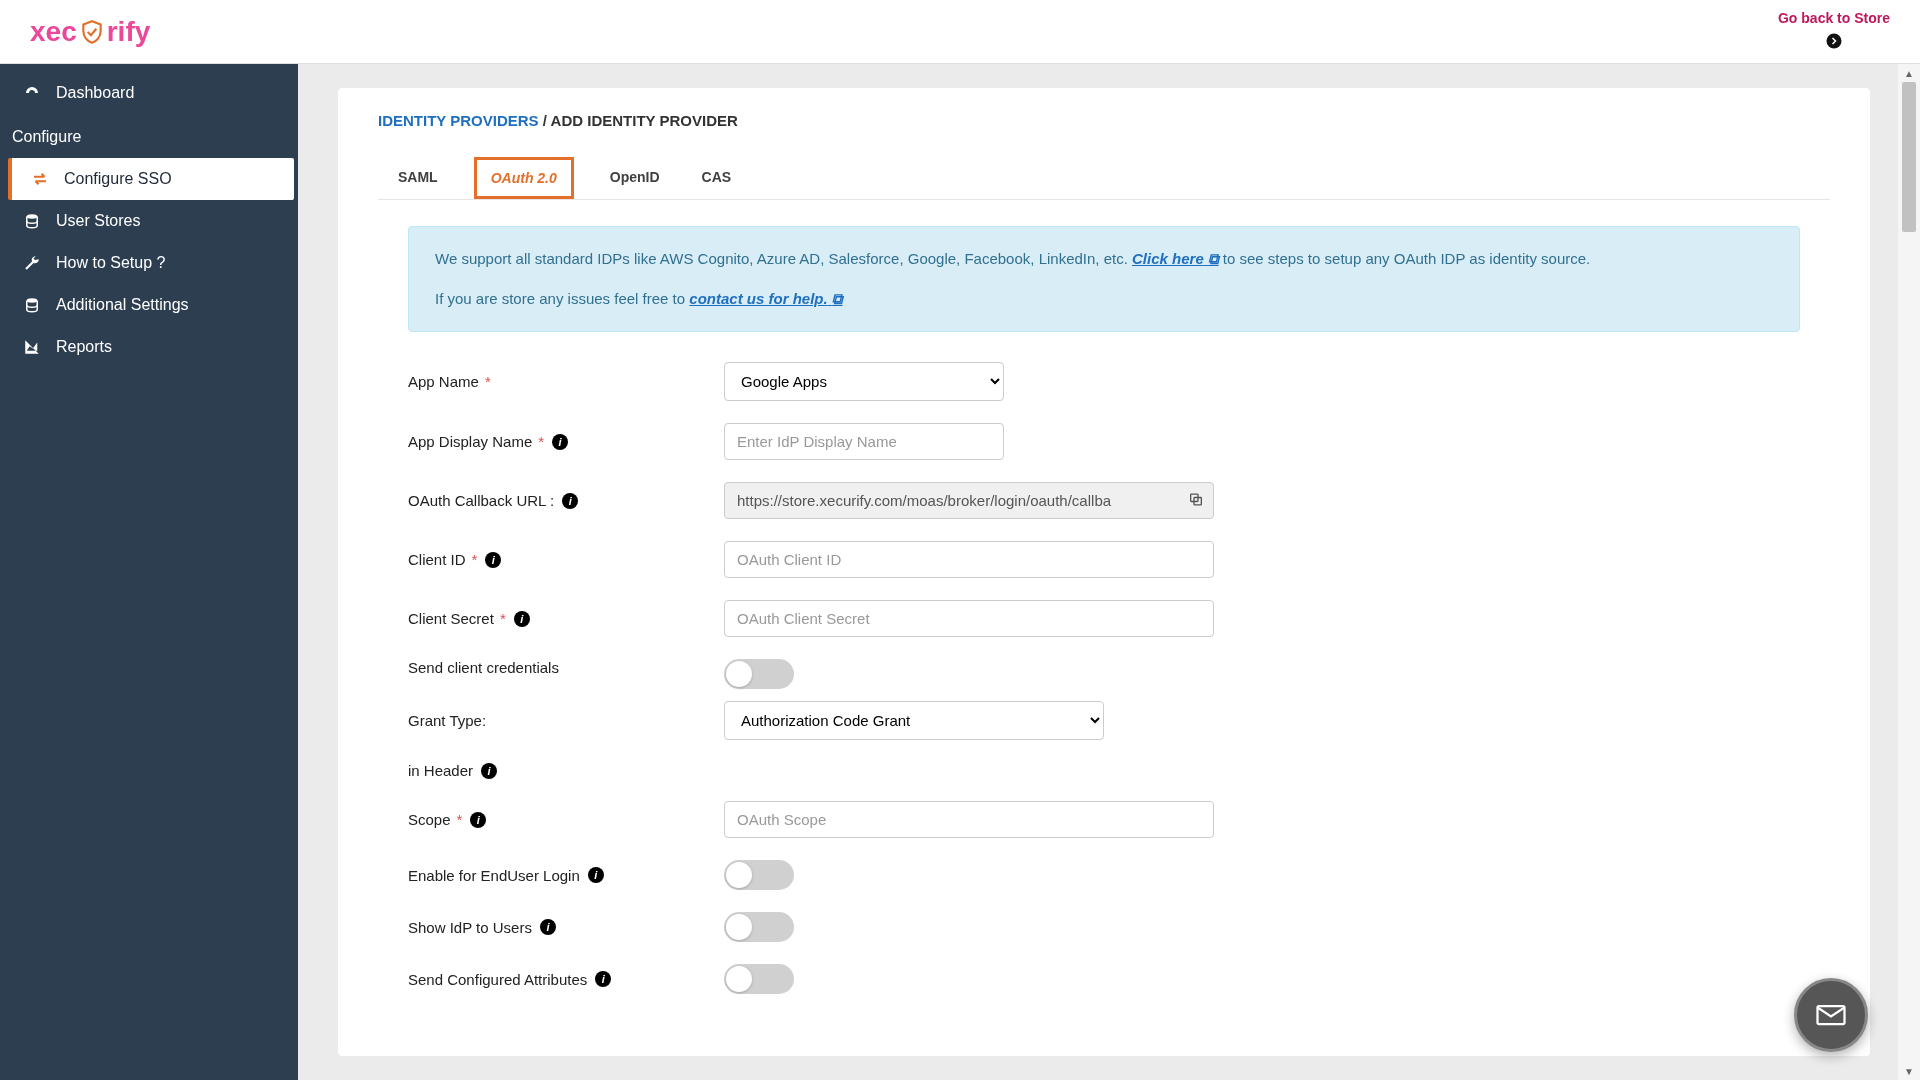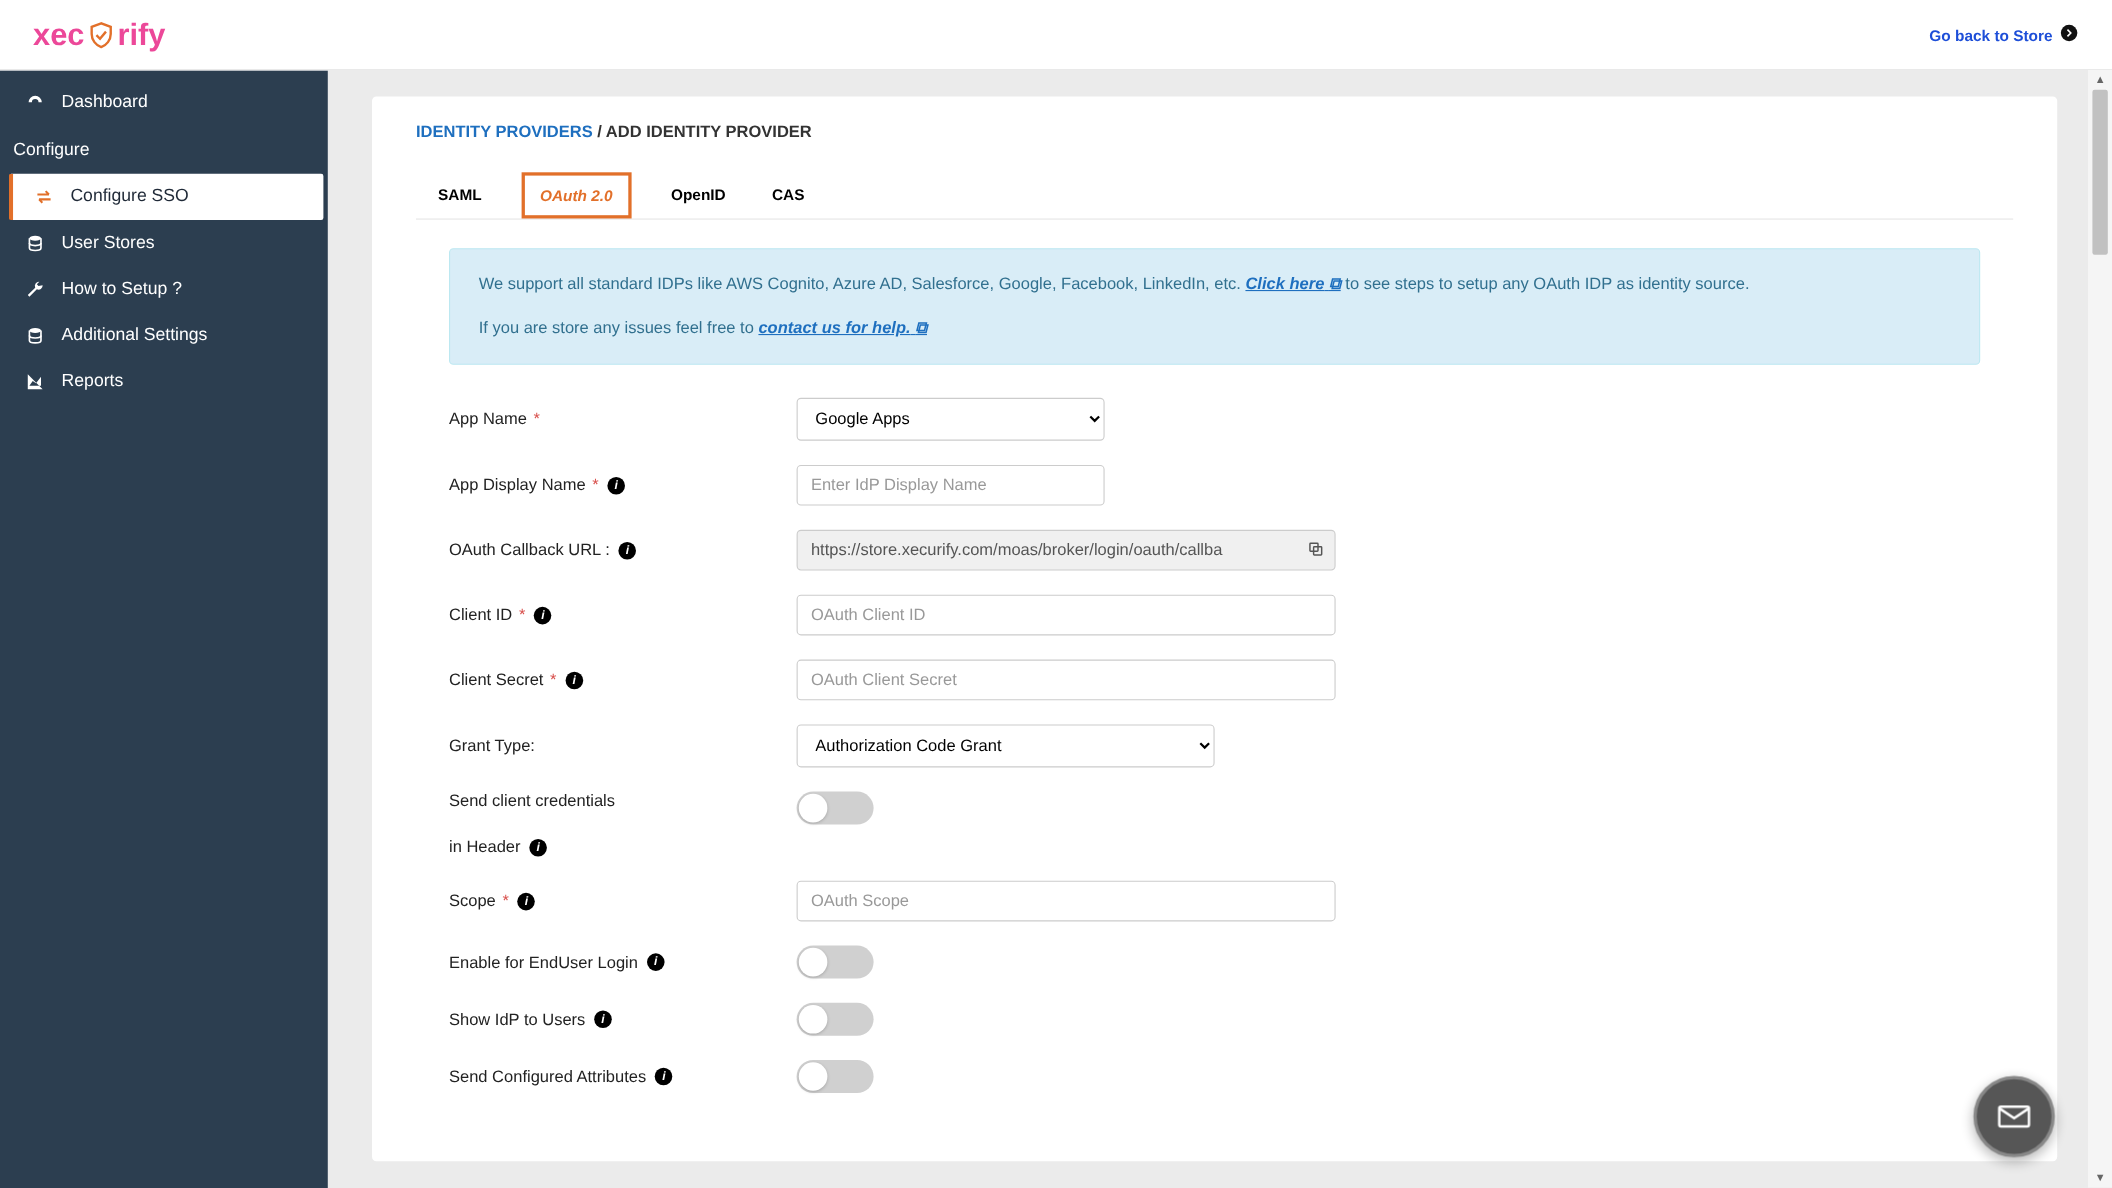--- a/index.html
+++ b/index.html
@@ -3,21 +3,21 @@
   <meta charset="utf-8">
   <style>
     * { margin: 0; padding: 0; box-sizing: border-box; }
     body { font-family: -apple-system, BlinkMacSystemFont, "Segoe UI", Arial, sans-serif; font-size: 14px; background: #fff; overflow: hidden; }
     
     .app { display: flex; flex-direction: column; height: 1080px; width: 1920px; }
     
     .topbar { display: flex; align-items: center; justify-content: space-between; padding: 10px 30px; border-bottom: 1px solid #e0e0e0; height: 64px; }
     .logo { display: flex; align-items: center; gap: 2px; font-size: 28px; font-weight: 700; color: #ec4899; }
     .logo-shield { color: #e2702a; display: inline-flex; }
-    .back-link { color: #1d4ed8; font-weight: 700; display: flex; align-items: center; gap: 6px; cursor: pointer; }
+    .back-link { color: #be185d; font-weight: 700; display: flex; align-items: center; gap: 6px; cursor: pointer; flex-direction: column; }
     
     .body { display: flex; flex: 1; overflow: hidden; }
     
     .sidebar { width: 298px; background: #2c3e50; color: #fff; padding-top: 8px; }
     .side-item { display: flex; align-items: center; gap: 14px; padding: 12px 22px; cursor: pointer; font-size: 16px; }
     .side-item.section-label { font-size: 16px; padding: 14px 12px 12px; }
     .side-item.active { background: #fff; color: #1f2937; border-left: 4px solid #e2702a; padding-left: 18px; font-weight: 400; margin: 0 4px 0 8px; border-radius: 2px; }
     .side-icon { display: inline-flex; width: 20px; justify-content: center; }
     
     .main { flex: 1; background: #ebebeb; overflow-y: auto; padding: 24px 50px 40px 40px; position: relative; }
@@ -25,21 +25,21 @@
     .scrollbar-thumb { position: absolute; right: 4px; top: 0; width: 14px; height: 150px; background: #c1c1c1; border-radius: 2px; }
     .scroll-arrow { position: absolute; right: 4px; width: 14px; height: 14px; display: flex; align-items: center; justify-content: center; color: #666; font-size: 10px; }
     
     .card { background: #fff; border-radius: 4px; padding: 24px 40px 40px; }
     .breadcrumb { font-size: 15px; font-weight: 700; margin-bottom: 28px; }
     .breadcrumb a { color: #1e6fbf; text-decoration: none; }
     .breadcrumb .sep { color: #333; }
     .breadcrumb .cur { color: #333; }
     
     .tabs { display: flex; gap: 30px; border-bottom: 1px solid #e5e5e5; margin-bottom: 26px; padding-left: 14px; }
-    .tab { padding: 12px 6px; color: #000000; font-weight: 700; cursor: pointer; }
+    .tab { padding: 12px 6px; color: #404040; font-weight: 700; cursor: pointer; }
     .tab.active { color: #e2702a; border: 3px solid #e2702a; border-bottom: 3px solid #e2702a; padding: 10px 14px; font-style: italic; }
     
     .info-box { background: #d9edf7; border: 1px solid #bce8f1; border-radius: 4px; padding: 20px 26px; margin: 0 30px 30px 30px; color: #31708f; font-size: 15px; line-height: 1.6; }
     .info-box a { color: #1e6fbf; font-style: italic; font-weight: 700; text-decoration: underline; }
     .info-box p + p { margin-top: 16px; }
     
     .form { padding: 0 30px; }
     .form-row { display: flex; align-items: center; margin-bottom: 22px; }
     .form-label { width: 316px; font-size: 15px; color: #222; display: flex; align-items: center; gap: 6px; }
     .req { color: #d9534f; }
@@ -219,32 +219,32 @@
 
           <div class="form-row">
             <div class="form-label">
                 <span>Client Secret</span>
                 <span class="req">*</span> 
                 <span class="info-icon">i</span>
               </div>
             <input class="form-control" placeholder="OAuth Client Secret" style="">
           </div>
 
+          <div class="form-row" style="align-items:flex-start;margin-bottom:12px">
+            <div class="form-label">Send client credentials</div>
+            <div class="toggle">
+                <div class="toggle-knob"></div>
+              </div>
+          </div>
+
           <div class="form-row">
             <div class="form-label">Grant Type:</div>
             <select class="form-control sel-mid">
               <option>Authorization Code Grant</option>
             </select>
-          </div>
-
-          <div class="form-row" style="align-items:flex-start;margin-bottom:12px">
-            <div class="form-label">Send client credentials</div>
-            <div class="toggle">
-                <div class="toggle-knob"></div>
-              </div>
           </div>
           <div class="form-row">
             <div class="form-label">
                 <span>in Header</span> 
                 <span class="info-icon">i</span>
               </div>
           </div>
 
           <div class="form-row">
             <div class="form-label">

